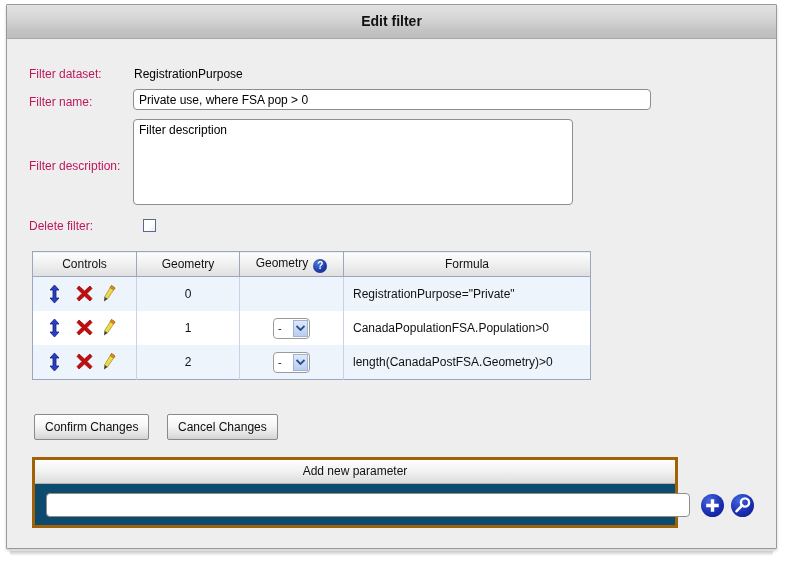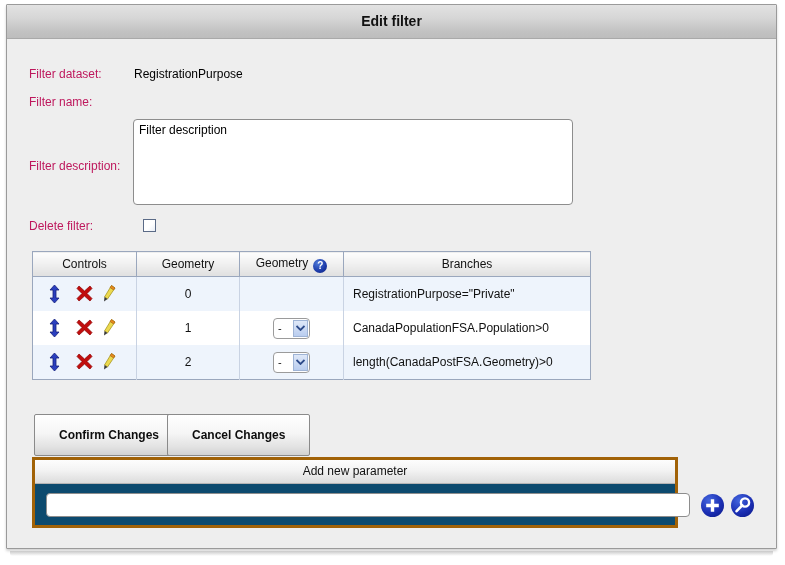--- a/index.html
+++ b/index.html
@@ -236,31 +236,30 @@
     box-sizing: border-box;
     display: flex;
     align-items: center;
     justify-content: center;
   }
   .branch-select .bs-arrow svg { display: block; }
 
   
   .form-btn {
     position: absolute;
-    height: 42px;
+    height: 26px;
     box-sizing: border-box;
     border: 1px solid #8a8a8a;
     border-radius: 2px;
     background: linear-gradient(to bottom, #ffffff 0%, #f6f6f6 45%, #e2e2e2 80%, #d2d2d2 100%);
     font-family: "Liberation Sans", sans-serif;
     font-size: 12px;
     color: #0d0d0d;
     cursor: pointer;
-    padding: 0 24px;
-    font-weight: bold;
+    padding: 0 10px;
   }
   #confirm-changes-button { left: 27px; top: 375px; }
   #cancel-changes-button  { left: 160px; top: 375px; }
 
   
   #add-param-panel {
     position: absolute;
     left: 25px;
     top: 418px;
     width: 646px;
@@ -315,20 +314,21 @@
   <div id="title-bar">
     <div id="title-text">Edit filter</div>
   </div>
 
   <div id="form-body">
 
     <span class="field-label" id="dataset-label">Filter dataset:</span>
     <span id="dataset-value">RegistrationPurpose</span>
 
     <span class="field-label" id="name-label">Filter name:</span>
+    <input id="filter-name-input" type="text" value="Private use, where FSA pop &gt; 0" style="">
 
     <span class="field-label" id="desc-label">Filter description:</span>
     <textarea id="filter-desc-input" style="">Filter description</textarea>
 
     <span class="field-label" id="delete-label">Delete filter:</span>
     <div id="delete-checkbox"></div>
 
     <table id="param-table">
       <colgroup>
         <col class="col-controls">
@@ -336,21 +336,21 @@
         <col class="col-branches">
         <col class="col-formula">
       </colgroup>
       <thead>
         <tr>
           <th>Controls</th>
           <th>Geometry</th>
           <th>
             <span>Geometry</span><span class="branches-help">?</span>
           </th>
-          <th>Branches</th>
+          <th>Formula</th>
         </tr>
       </thead>
       <tbody>
 
         <tr class="row-alt">
           <td class="cell-center">
             <div class="ctrl-icons">
               <span class="icon-btn icon-updown">
                 <svg width="11" height="18" viewBox="0 0 11 18">
                   <path d="M5.5 0 L10 5 L7 5 L7 13 L10 13 L5.5 18 L1 13 L4 13 L4 5 L1 5 Z" fill="#2a3fbf" stroke="#15207a" stroke-width="0.8"></path>

